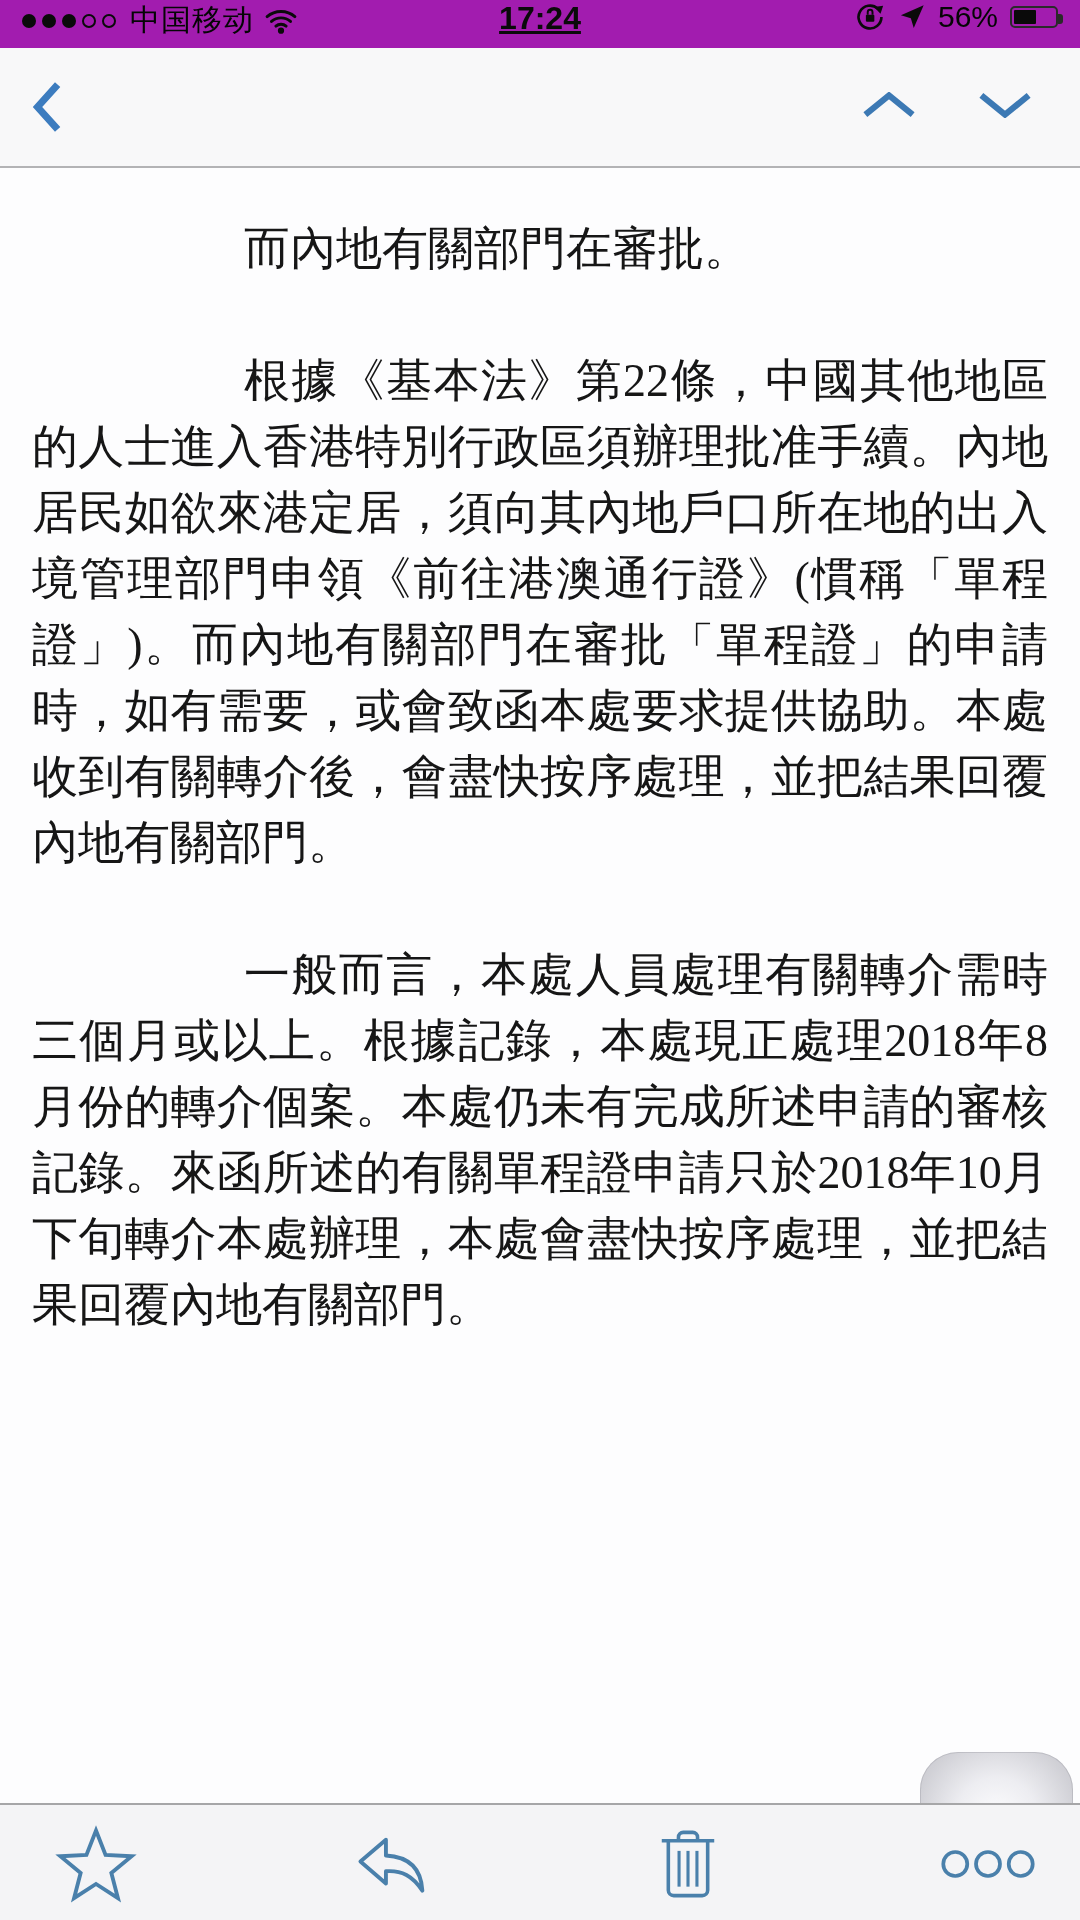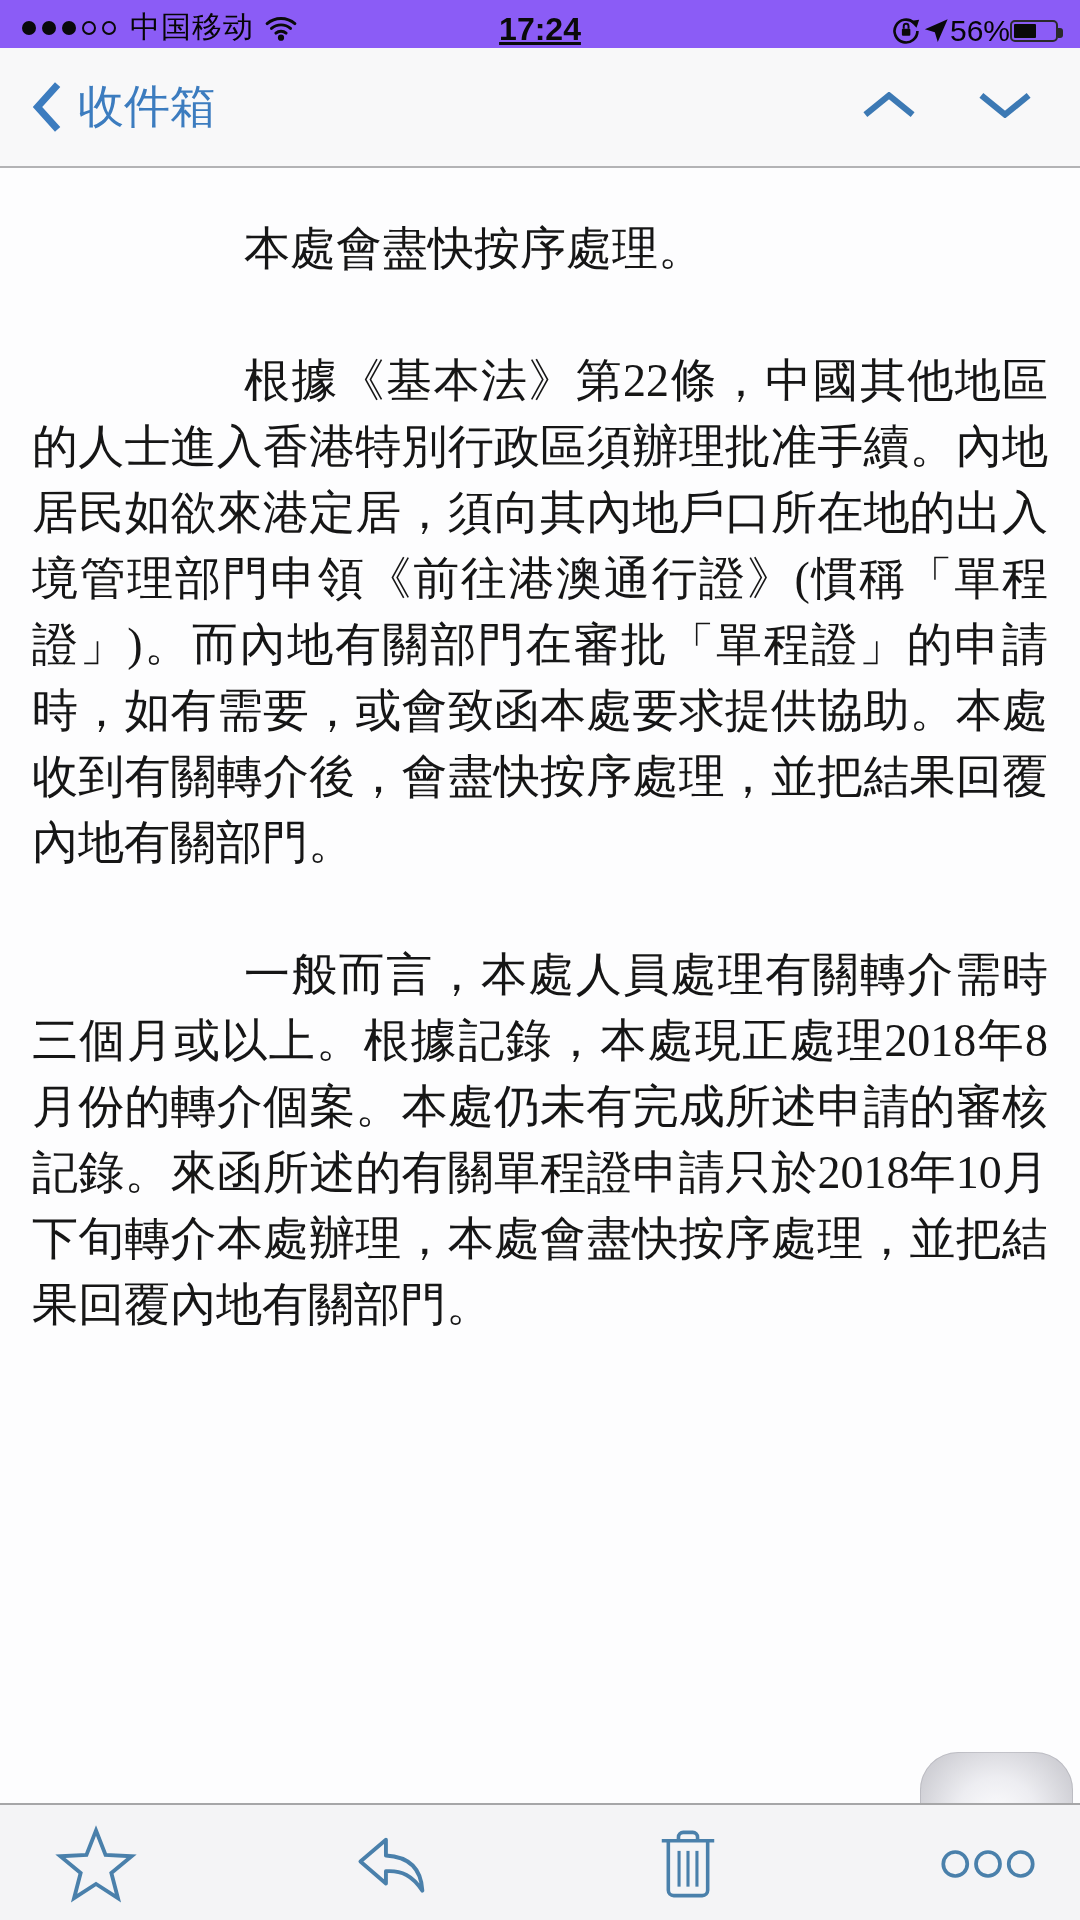--- a/index.html
+++ b/index.html
@@ -7,33 +7,33 @@
   .screen {
     position:relative; width:1080px; height:1920px; margin:0 auto;
     background:#fdfdfe; overflow:hidden;
     font-family:"Liberation Sans","DejaVu Sans",sans-serif;
     color:#161616;
   }
 
   
   .status-bar {
     position:absolute; top:0; left:0; right:0; height:48px;
-    background:#8b5cf6; display:flex; align-items:flex-end; padding:0 22px;
+    background:#a21caf; display:flex; align-items:flex-start; padding:0 22px;
   }
   .sb-left { display:flex; align-items:center; gap:10px; }
   .dots { display:flex; align-items:center; gap:6px; margin-right:4px; }
   .dots i { display:block; width:14px; height:14px; border-radius:50%; }
   .dots i.on  { background:#0a0a0a; }
   .dots i.off { border:2px solid #0a0a0a; background:transparent; }
   .carrier { font-size:30px; letter-spacing:1px; color:#050505; }
   .sb-center {
     position:absolute; left:0; right:0; text-align:center;
     font-size:32px; font-weight:700; color:#0a0a0a; pointer-events:none;text-decoration:underline;
   }
-  .sb-right { margin-left:auto; display:flex; align-items:center; }
+  .sb-right { margin-left:auto; display:flex; align-items:center; gap:12px; }
   .pct { font-size:30px; color:#050505; }
   .battery { position:relative; width:48px; height:22px; border:2px solid #2a2a2a; border-radius:5px; padding:2px; }
   .battery .lvl { height:100%; background:#0a0a0a; border-radius:1px; }
   .battery .nub { position:absolute; right:-7px; top:6px; width:5px; height:10px; background:#2a2a2a; border-radius:0 3px 3px 0; }
 
   
   .nav-bar {
     position:absolute; top:48px; left:0; right:0; height:120px;
     background:#f8f8f9; border-bottom:2px solid #b3b3b5;
     display:flex; align-items:center; padding:0 30px;
@@ -114,38 +114,37 @@
         <div class="nub"></div>
       </div>
     </div>
   </div>
 
   <div class="nav-bar">
     <div class="back">
       <svg width="34" height="52" viewBox="0 0 26 44">
         <polyline points="22,3 5,22 22,41" fill="none" stroke="#3c7cbf" stroke-width="6" stroke-linecap="butt"></polyline>
       </svg>
-      <span class="back-label">收件箱</span>
     </div>
     <div class="nav-right">
       <div>
         <svg width="54" height="26" viewBox="0 0 48 23">
           <polyline points="3,20 24,3 45,20" fill="none" stroke="#3c79b4" stroke-width="5.5"></polyline>
         </svg>
       </div>
       <div>
         <svg width="54" height="26" viewBox="0 0 48 23">
           <polyline points="3,3 24,20 45,3" fill="none" stroke="#3c79b4" stroke-width="5.5"></polyline>
         </svg>
       </div>
     </div>
   </div>
 
   <div class="content">
-    <p>本處會盡快按序處理。</p>
+    <p>而內地有關部門在審批。</p>
     <p>根據《基本法》第22條，中國其他地區的人士進入香港特別行政區須辦理批准手續。內地居民如欲來港定居，須向其內地戶口所在地的出入境管理部門申領《前往港澳通行證》(慣稱「單程證」)。而內地有關部門在審批「單程證」的申請時，如有需要，或會致函本處要求提供協助。本處收到有關轉介後，會盡快按序處理，並把結果回覆內地有關部門。</p>
     <p>一般而言，本處人員處理有關轉介需時三個月或以上。根據記錄，本處現正處理2018年8月份的轉介個案。本處仍未有完成所述申請的審核記錄。來函所述的有關單程證申請只於2018年10月下旬轉介本處辦理，本處會盡快按序處理，並把結果回覆內地有關部門。</p>
   </div>
 
   <div class="assistive"></div>
 
   <div class="toolbar">
     <div class="tb-btn tb-flag">
       <svg width="84" height="80" viewBox="0 0 64 62">
         <polygon points="32,5 39.4,23.9 59.6,25 43.9,37.9 49,57.5 32,46.5 15,57.5 20.1,37.9 4.4,25 24.6,23.9" fill="none" stroke="#4a80ab" stroke-width="3" stroke-linejoin="miter"></polygon>

